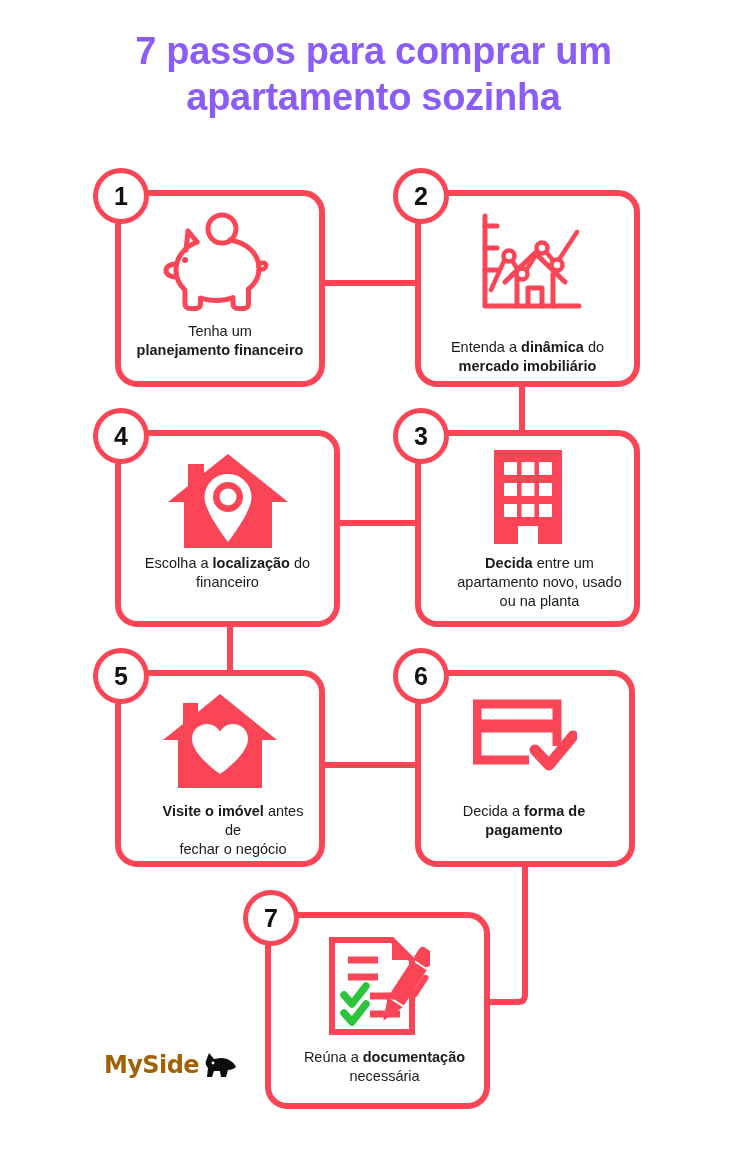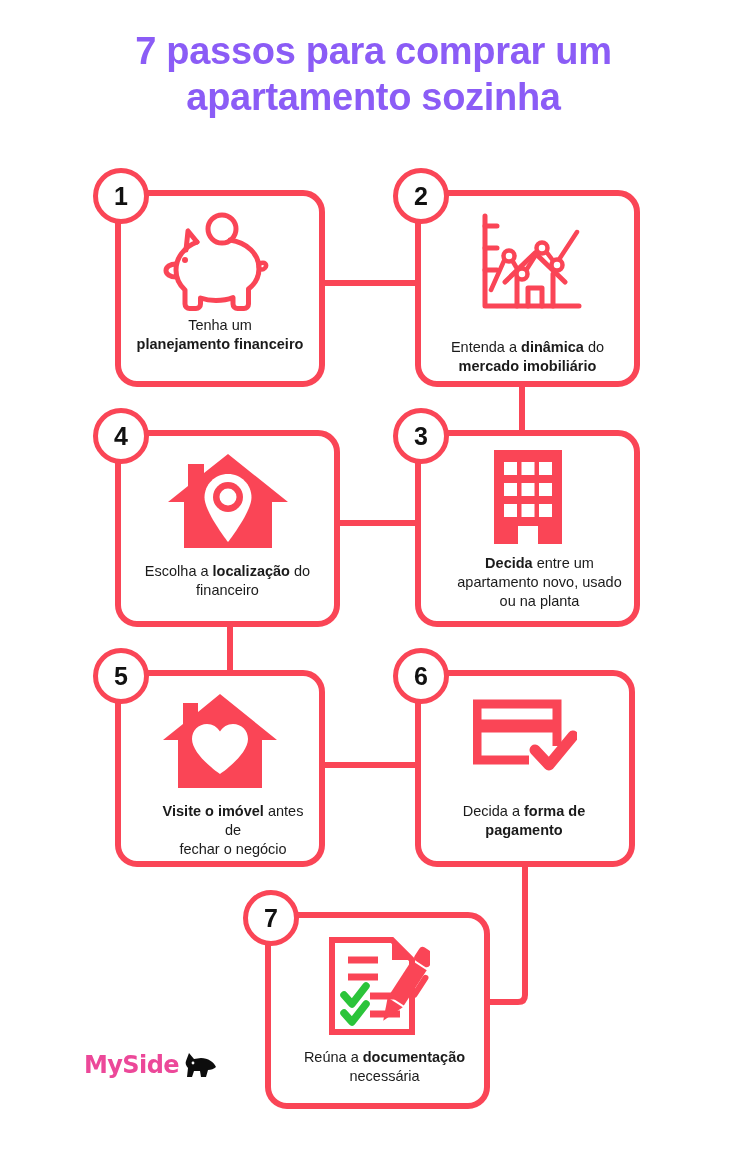--- a/index.html
+++ b/index.html
@@ -96,23 +96,24 @@
     left: 84px;
     top: 1051px;
     display: flex;
     align-items: center;
     gap: 4px;
     z-index: 4;
   }
   .logo-text {
     font-size: 24px;
     font-weight: 700;
-    color: #ec4899;
+    color: #a16207;
     letter-spacing: -0.6px;
     font-family: "DejaVu Sans", sans-serif;
+    margin-left: 20px;
   }
 </style>
 </head>
 <body>
 
 <div id="root">
 
   <div class="title">
     <span>7 passos para comprar um</span><br>
     <span>apartamento sozinha</span>
@@ -143,21 +144,21 @@
 
         <path d="M37 30 L28 19 L26 38" stroke="#FA4556" stroke-width="5" stroke-linecap="round" stroke-linejoin="round"></path>
 
         <path d="M16 52 C10 52 6 55 6 58.5 C6 62 10 65 16 65" stroke="#FA4556" stroke-width="5" stroke-linecap="round" stroke-linejoin="round"></path>
 
         <circle cx="25" cy="48" r="3" fill="#FA4556"></circle>
 
         <path d="M99 52 C105 49 108 53 105 56 C102 59 98 57 99 54" stroke="#FA4556" stroke-width="4.5" stroke-linecap="round" fill="none"></path>
       </svg>
     </div>
-    <div class="caption" style="">
+    <div class="caption" style="margin-top:6px;">
       <span>Tenha um</span><br>
       <b>planejamento financeiro</b>
     </div>
   </div>
 
   <div class="card" style="left:415px; top:190px; width:225px; height:197px; padding-top:14px;">
     <div class="badge">2</div>
     <div class="icon-wrap">
       <svg width="118" height="104" viewBox="0 0 118 104" fill="none">
 
@@ -213,21 +214,21 @@
   <div class="card" style="left:115px; top:430px; width:225px; height:197px; padding-top:16px;">
     <div class="badge">4</div>
     <div class="icon-wrap">
       <svg width="124" height="98" viewBox="0 0 124 98" fill="none">
         <path d="M62 2 L122 50 L106 50 L106 96 L18 96 L18 50 L2 50 L22 34 L22 12 L38 12 L38 21 Z" fill="#FA4556"></path>
         <path d="M62 22 C49 22 38.5 32.5 38.5 45.5 C38.5 60 62 90 62 90 C62 90 85.5 60 85.5 45.5 C85.5 32.5 75 22 62 22 Z" fill="#ffffff"></path>
         <circle cx="62" cy="45" r="15" fill="#FA4556"></circle>
         <circle cx="62" cy="45" r="8.5" fill="#ffffff"></circle>
       </svg>
     </div>
-    <div class="caption" style="margin-top:12px;">
+    <div class="caption" style="margin-top:4px;">
       <span>Escolha a </span><b>localização</b><span> do</span><br>
       <span>financeiro</span>
     </div>
   </div>
 
   <div class="card" style="left:115px; top:670px; width:210px; height:197px; padding-top:16px;">
     <div class="badge">5</div>
     <div class="icon-wrap">
       <svg width="118" height="98" viewBox="0 0 118 98" fill="none">
         <path d="M59 2 L116 48 L101 48 L101 96 L17 96 L17 48 L2 48 L22 32 L22 11 L37 11 L37 20 Z" fill="#FA4556"></path>

